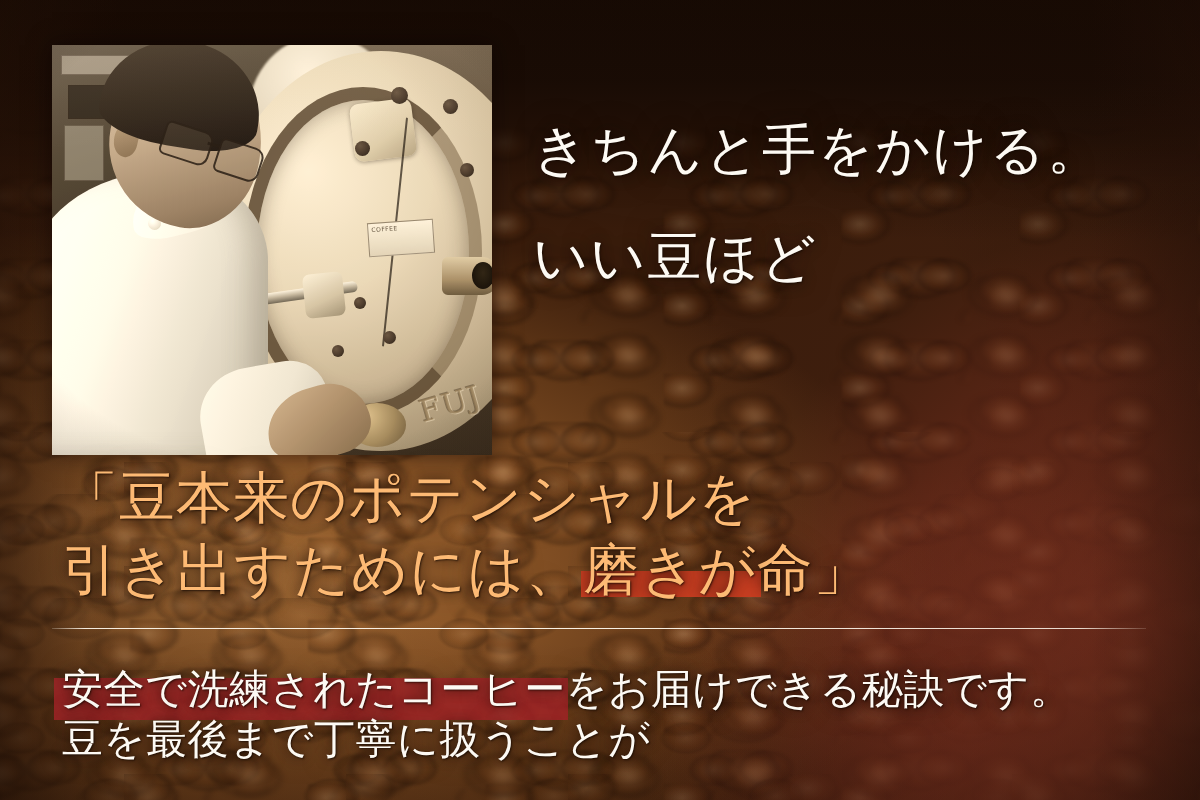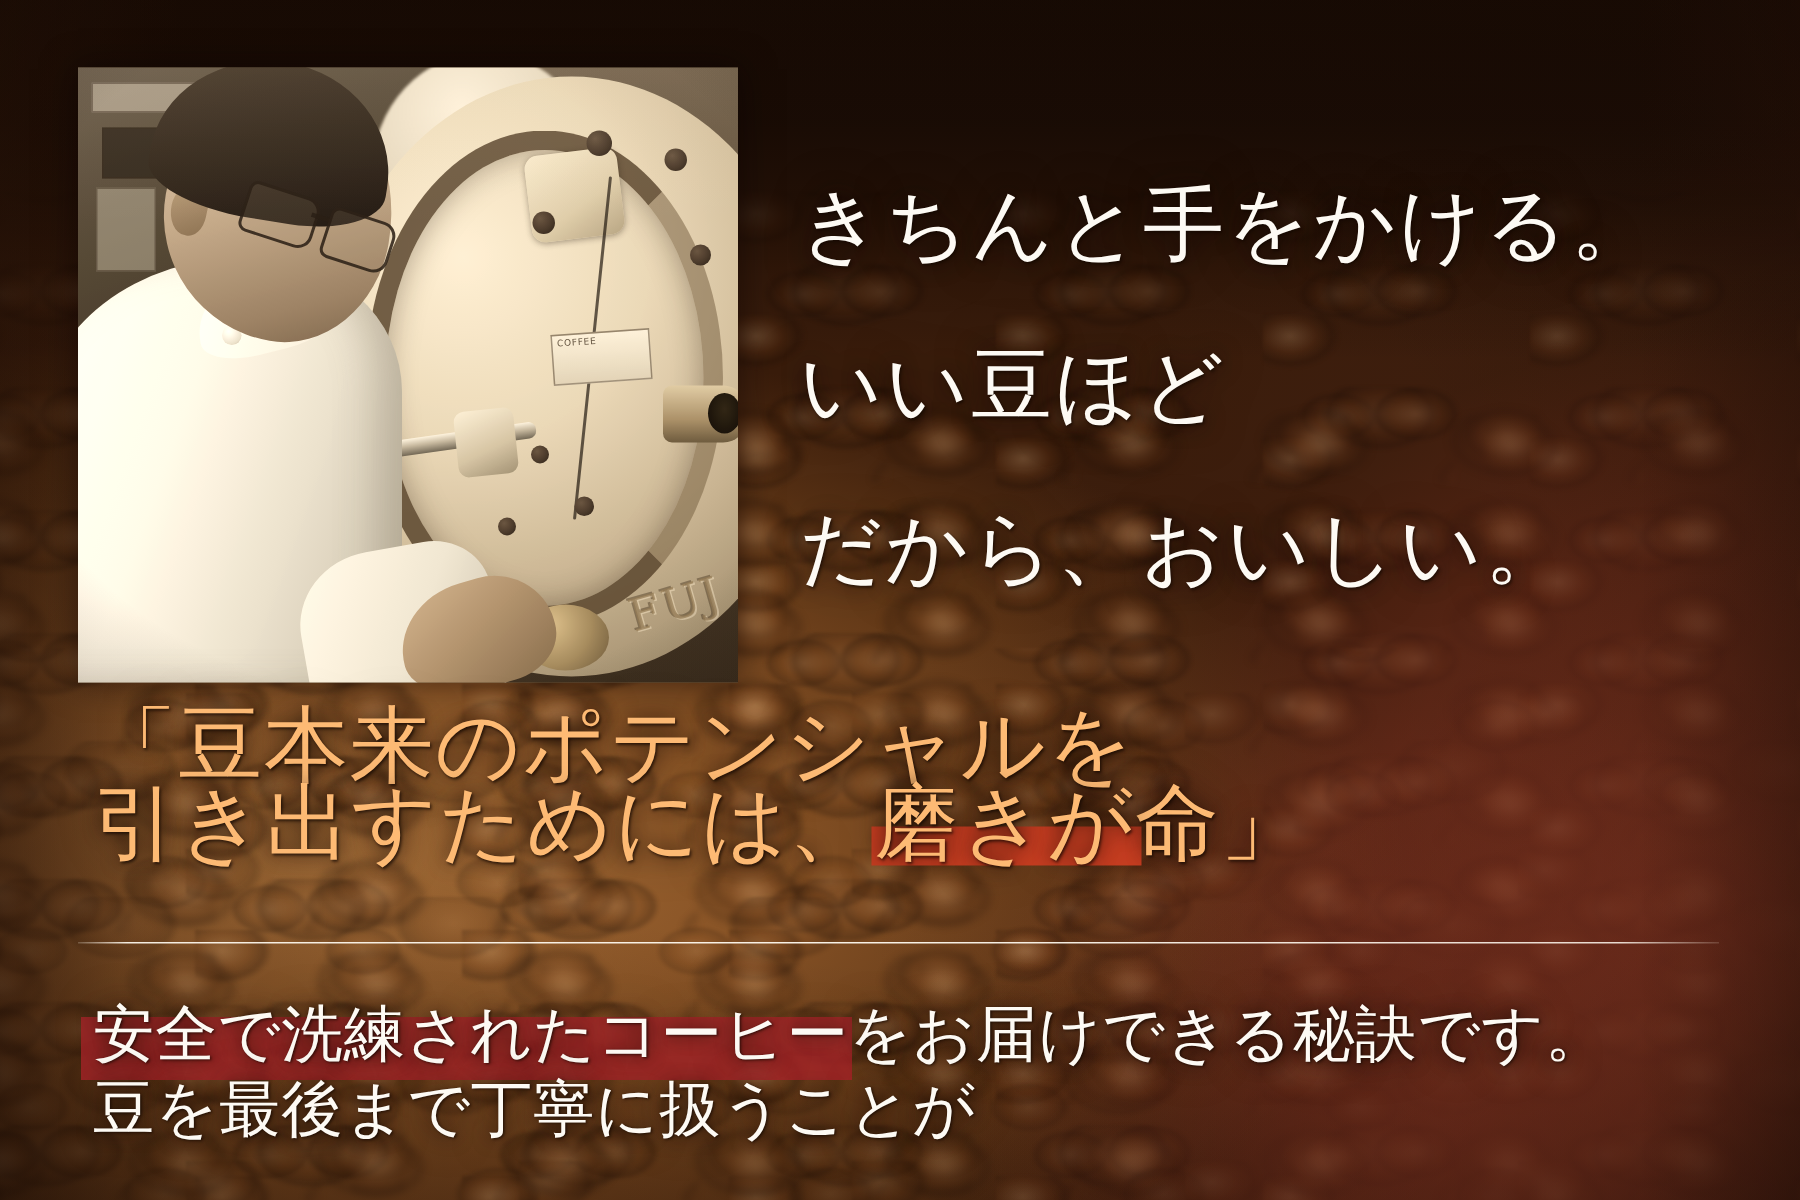--- a/index.html
+++ b/index.html
@@ -404,21 +404,21 @@
     color: #fdba74;
     font-size: 56px;
     line-height: 52px;
     letter-spacing: 1px;
     white-space: nowrap;
     text-shadow:
       0 0 12px rgba(22,10,4,0.72),
       0 0 26px rgba(22,10,4,0.52),
       1px 1px 2px rgba(20,9,3,0.70);
   }
-  .quote .q-line.q2 { }
+  .quote .q-line.q2 { margin-top: 20px; }
   .mark-orange {
     position: relative;
     display: inline-block;
   }
   .mark-orange::before {
     content: "";
     position: absolute;
     left: -2px;
     right: -4px;
     bottom: -1px;
@@ -538,21 +538,20 @@
 
       <div class="photo-grain"></div>
     </div>
   </div>
 
   <div class="content">
 
     <div class="headline">
       <div class="hl-line">きちんと手をかける。</div>
       <div class="hl-line">いい豆ほど</div>
-      <div class="hl-line">だから、おいしい。</div>
     </div>
 
     <div class="quote">
       <div class="q-line q1"><span>「</span><span>豆本来のポテンシャルを</span></div>
       <div class="q-line q2"><span>引き出すためには、</span><span class="mark-orange">磨きが</span><span>命</span><span>」</span></div>
     </div>
 
     <div class="divider"></div>
 
     <div class="footer">

